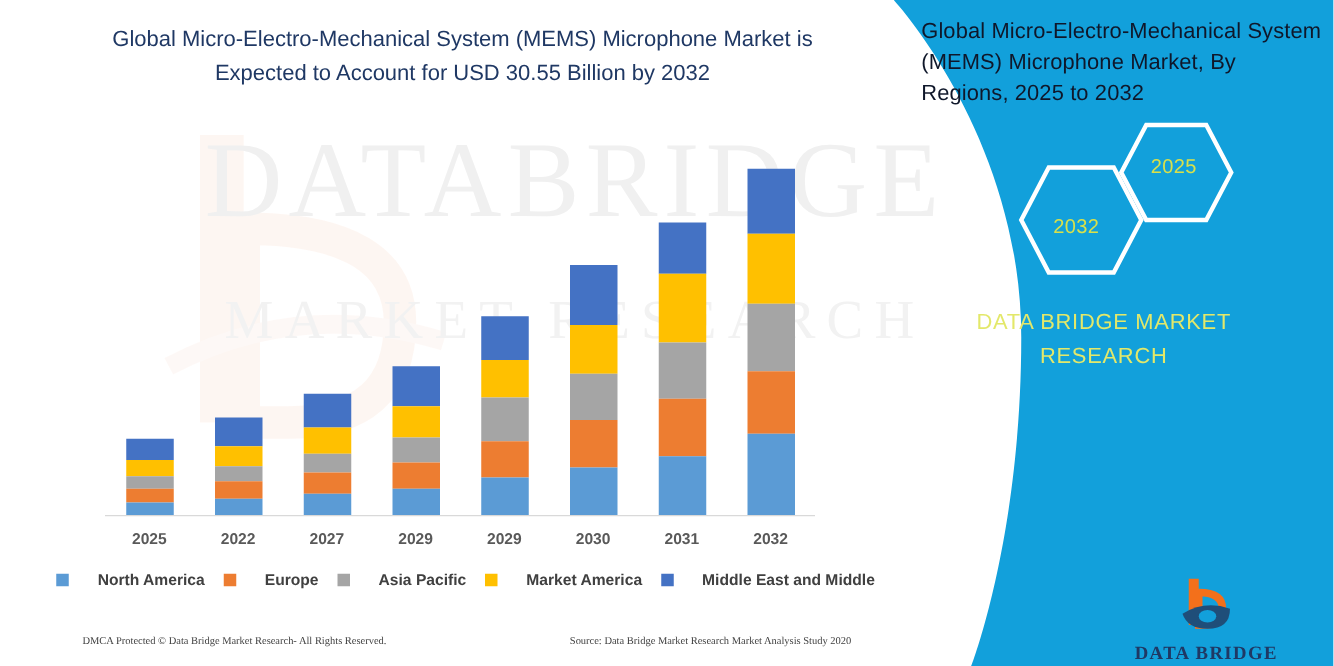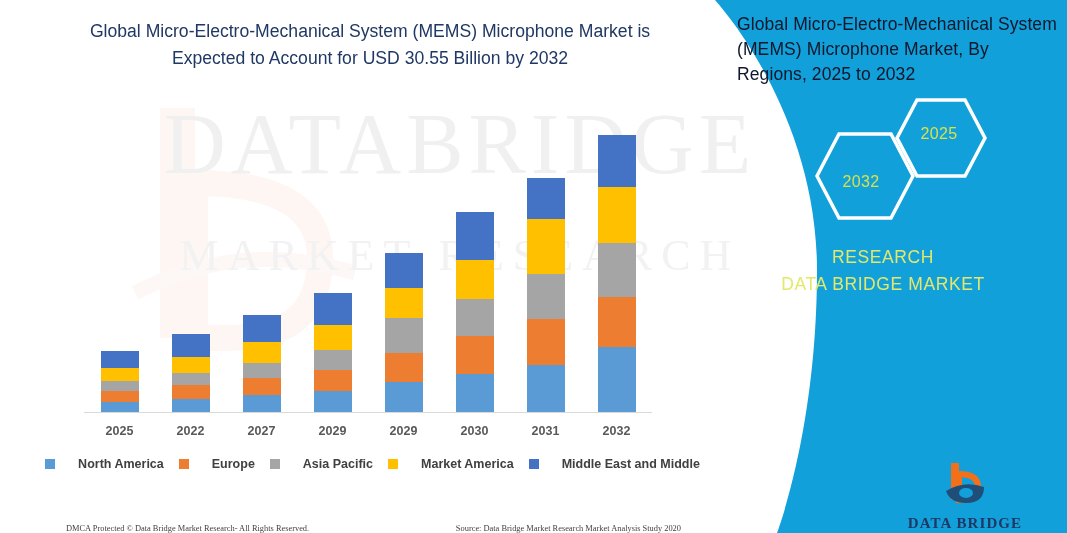--- a/index.html
+++ b/index.html
@@ -216,21 +216,21 @@
   .legend-label {
     color: #404040;
     font-size: 12.5px;
     font-weight: bold;
     white-space: nowrap;
   }
 
   
   .footer {
     position: absolute;
-    left: 66px; top: 524px;
+    left: 66px; top: 508px;
     width: 615px;
     display: flex;
     justify-content: space-between;
     z-index: 2;
   }
   .footer-text {
     color: #3f3f3f;
     font-size: 8.4px;
     font-family: "Liberation Serif", serif;
     white-space: nowrap;
@@ -393,22 +393,22 @@
       </div>
       <div class="hex hex-2025">
         <svg width="96" height="84" viewBox="0 0 96 84">
           <polygon points="24,4 72,4 92,42 72,80 24,80 4,42" fill="none" stroke="#ffffff" stroke-width="3.5"></polygon>
         </svg>
         <span class="hex-label">2025</span>
       </div>
     </div>
 
     <div class="brand-text">
+      <div>DATA BRIDGE MARKET</div>
       <div>RESEARCH</div>
-      <div>DATA BRIDGE MARKET</div>
     </div>
 
     <div class="logo">
       <div class="logo-mark">
         <svg width="42" height="46" viewBox="0 0 42 46">
           <path d="M7 3 L7 40 L15 40 L15 3 Z" fill="#F3701B"></path>
           <path d="M15 14 Q34 14 34 27 Q34 40 19 40 L15 40 Z" fill="none" stroke="#F3701B" stroke-width="6"></path>
           <path d="M2 31 Q20 20 40 27 Q40 43 22 43 Q6 43 2 31 Z" fill="#1F4E79"></path>
           <ellipse cx="22" cy="33" rx="7" ry="5" fill="#12A0DB"></ellipse>
         </svg>

